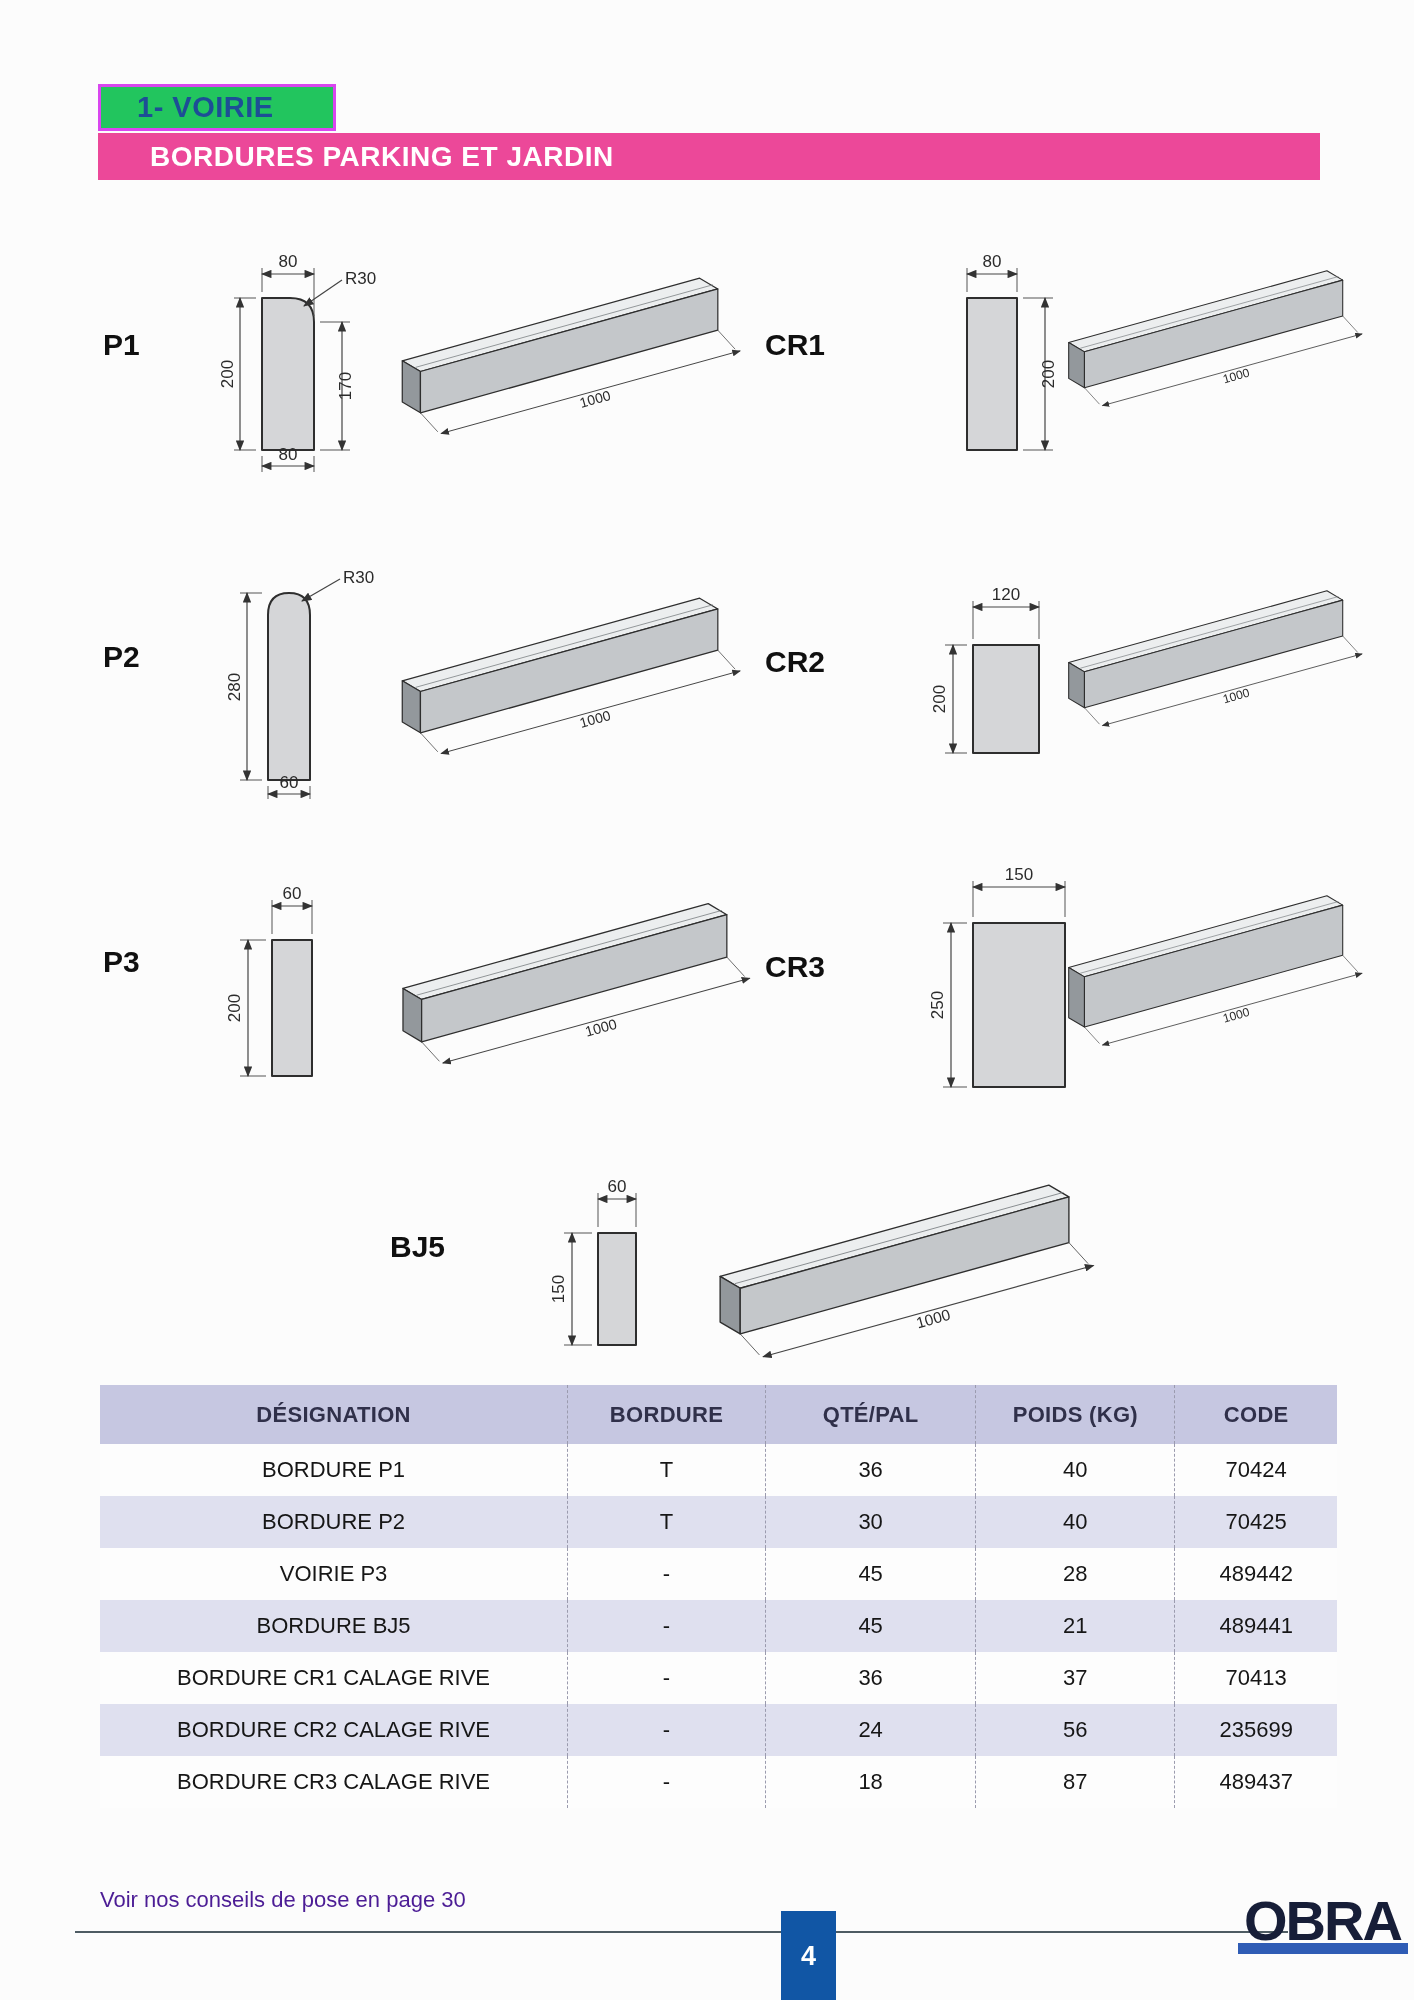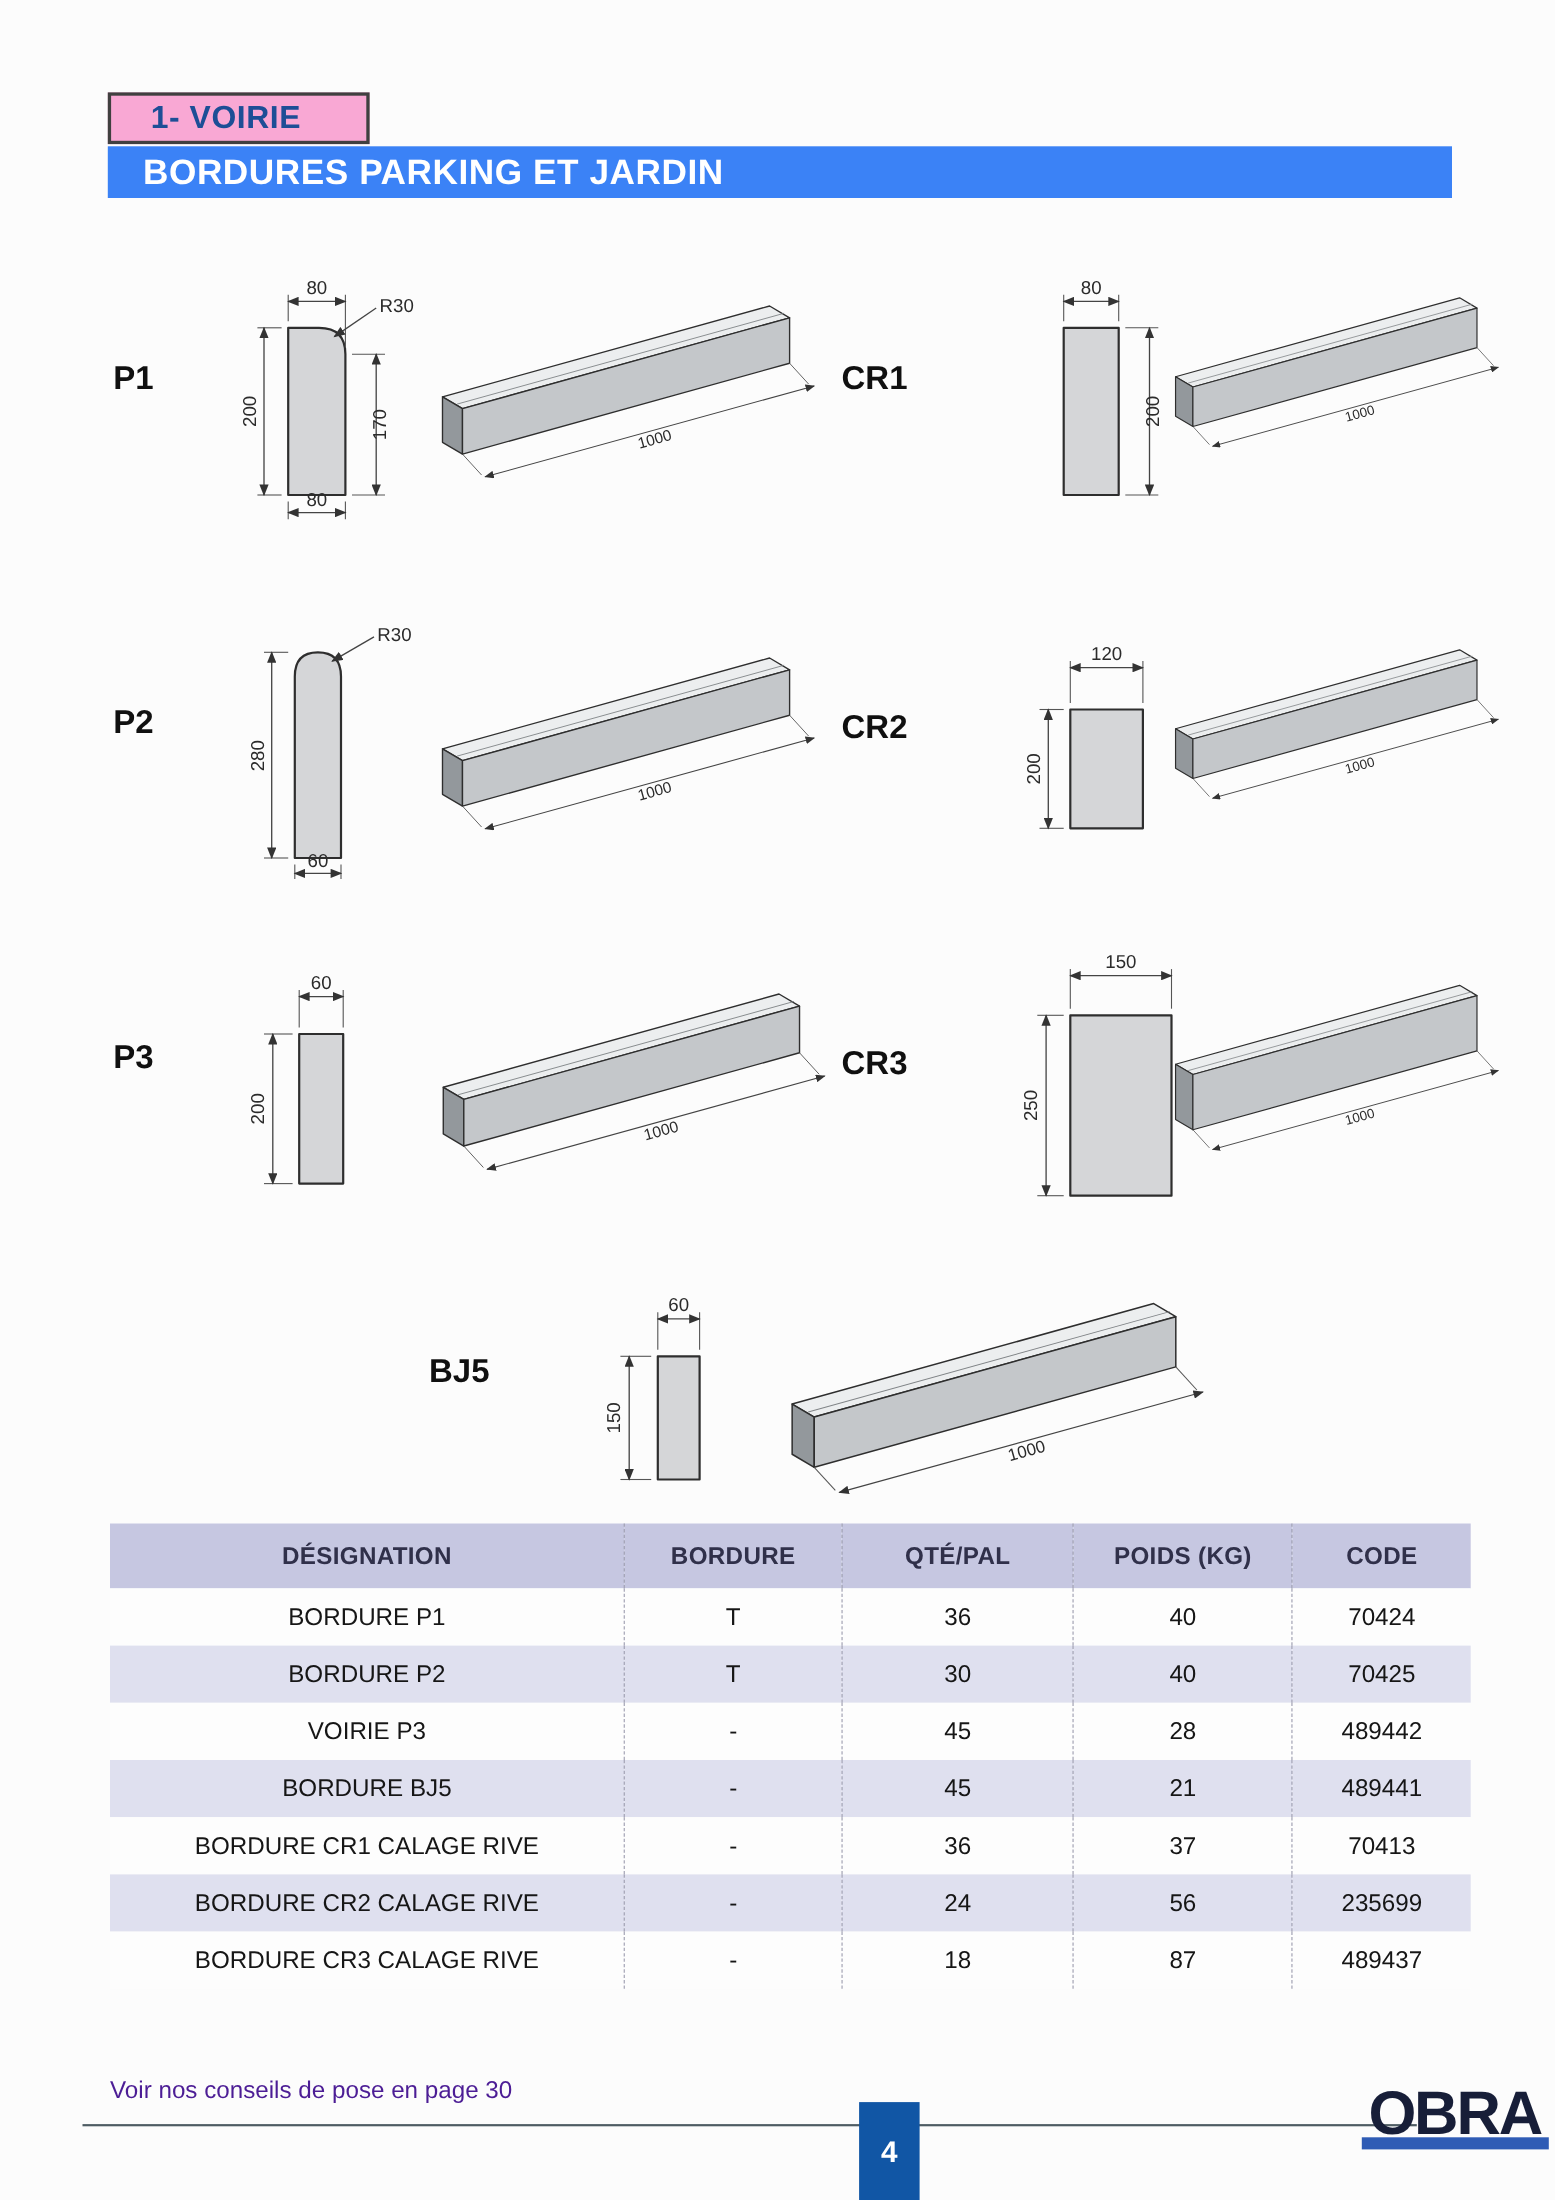--- a/index.html
+++ b/index.html
@@ -3,29 +3,29 @@
 <meta charset="utf-8">
 <style>
   html,body{margin:0;padding:0;}
   body{
     width:1414px;height:2000px;position:relative;background:#fcfcfc;
     font-family:"Liberation Sans",sans-serif;color:#161616;overflow:hidden;
   }
   
   .section-tab{
     position:absolute;left:98px;top:84px;width:238px;height:47px;
-    background:#f9a8d4;border:3px solid #404040;box-sizing:border-box;
+    background:#22c55e;border:3px solid #d946ef;box-sizing:border-box;
     display:flex;align-items:center;padding-left:36px;
     color:#1d4e96;font-size:29px;font-weight:bold;letter-spacing:.5px;
   }
   .banner{
     position:absolute;left:98px;top:133px;width:1222px;height:47px;
-    background:#3b82f6;color:#ffffff;display:flex;align-items:center;
-    padding-left:32px;box-sizing:border-box;
-    font-size:32px;font-weight:bold;letter-spacing:.5px;
+    background:#ec4899;color:#ffffff;display:flex;align-items:center;
+    padding-left:52px;box-sizing:border-box;
+    font-size:28px;font-weight:bold;letter-spacing:.5px;
   }
   
   .fig{position:absolute;}
   .fig-label{position:absolute;font-size:30px;font-weight:bold;color:#101010;}
   .fig svg{position:absolute;overflow:visible;}
   .shape{fill:#d5d6d8;stroke:#2e2e2e;stroke-width:2;stroke-linejoin:round;}
   .dim{stroke:#444;stroke-width:1.2;marker-start:url(#arr);marker-end:url(#arr);}
   .lead{stroke:#444;stroke-width:1.2;marker-end:url(#arr);}
   .ext{stroke:#555;stroke-width:1;}
   .dtxt{font-family:"Liberation Sans",sans-serif;font-size:17px;fill:#2b2b2b;}

